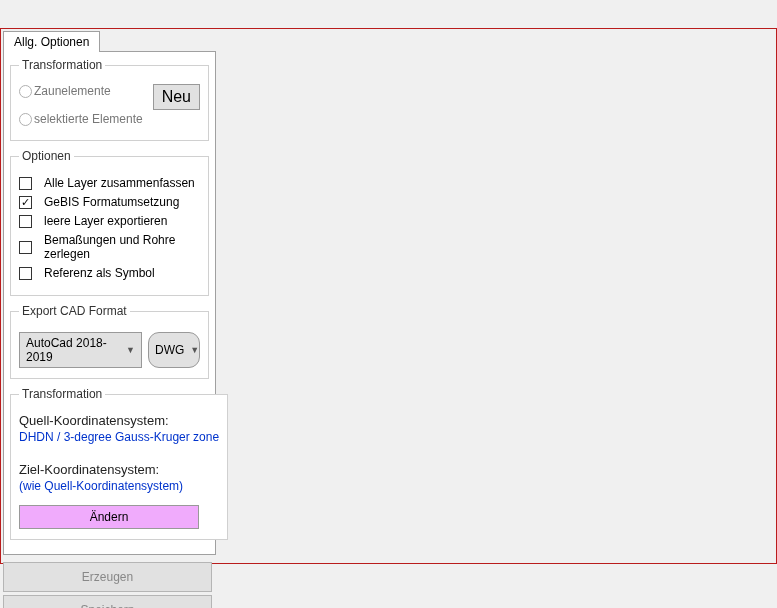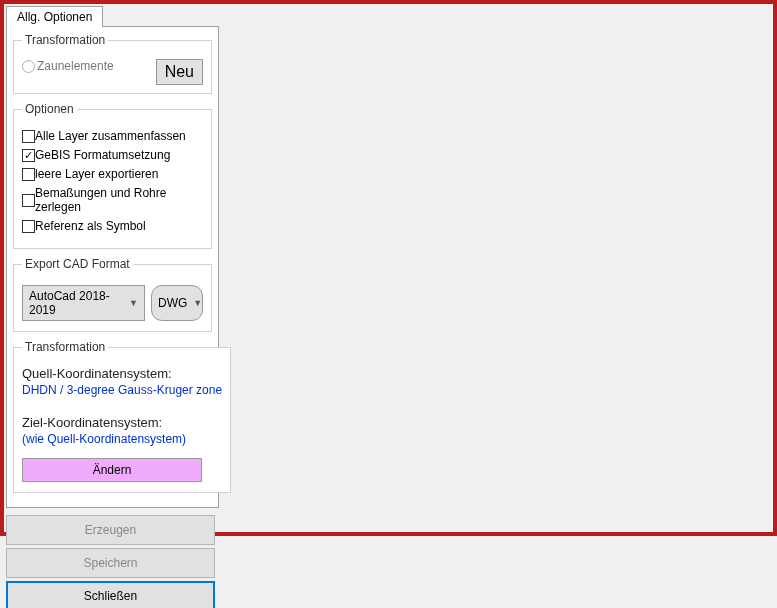--- a/index.html
+++ b/index.html
@@ -12,23 +12,24 @@
       font-size: 12px;
       background: #f0f0f0;
       width: 777px;
       height: 608px;
       overflow: hidden;
     }
     .window {
       width: 777px;
       height: 536px;
       background: #f0f0f0;
-      border: 4px solid #b91c1c;
+      border: 1px solid #b91c1c;
       display: flex;
       flex-direction: column;
+      margin-top: 28px;
     }
     .tab-strip {
       display: flex;
       padding-left: 2px;
       padding-top: 2px;
       background: #f0f0f0;
     }
     .tab {
       background: #fff;
       border: 1px solid #a0a0a0;
@@ -95,21 +96,21 @@
       background: #e1e1e1;
       border: 1px solid #999;
       padding: 3px 8px;
       font-size: 16px;
       font-family: inherit;
       cursor: pointer;
     }
     .check-row {
       display: flex;
       align-items: center;
-      gap: 0;
+      gap: 12px;
       margin: 5px 0;
     }
     .checkbox {
       width: 13px;
       height: 13px;
       border: 1px solid #333;
       background: #fff;
       display: flex;
       align-items: center;
       justify-content: center;
@@ -217,20 +218,24 @@
       <div class="tab-panel-area">
 
         <fieldset class="group">
           <legend>Transformation</legend>
           <button class="neu-btn">Neu</button>
           <div class="radio-row">
             <span class="radio-circle"></span>
             <label>Zaunelemente</label>
           </div>
           <div style="height:6px"></div>
+          <div class="radio-row">
+            <span class="radio-circle"></span>
+            <label>selektierte Elemente</label>
+          </div>
         </fieldset>
 
         <fieldset class="group">
           <legend>Optionen</legend>
           <div class="check-row">
             <span class="checkbox"></span>
             <span>Alle Layer zusammenfassen</span>
           </div>
           <div class="check-row">
             <span class="checkbox checked"></span>

